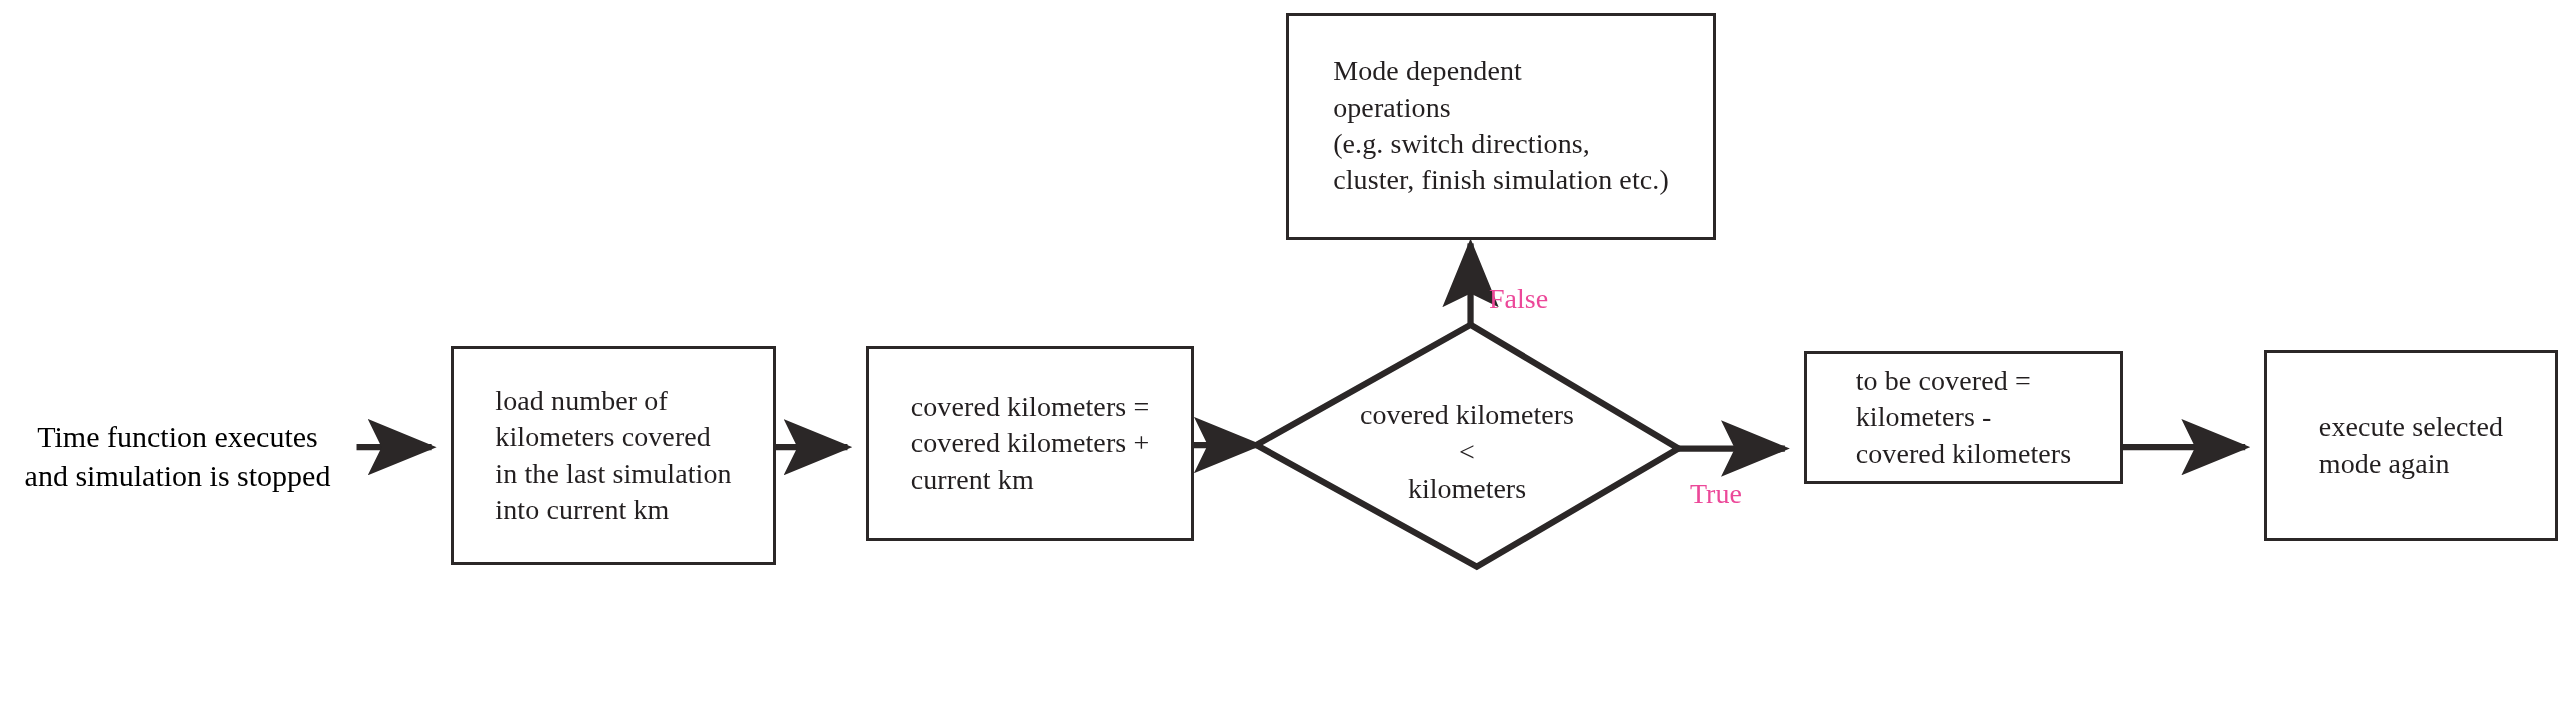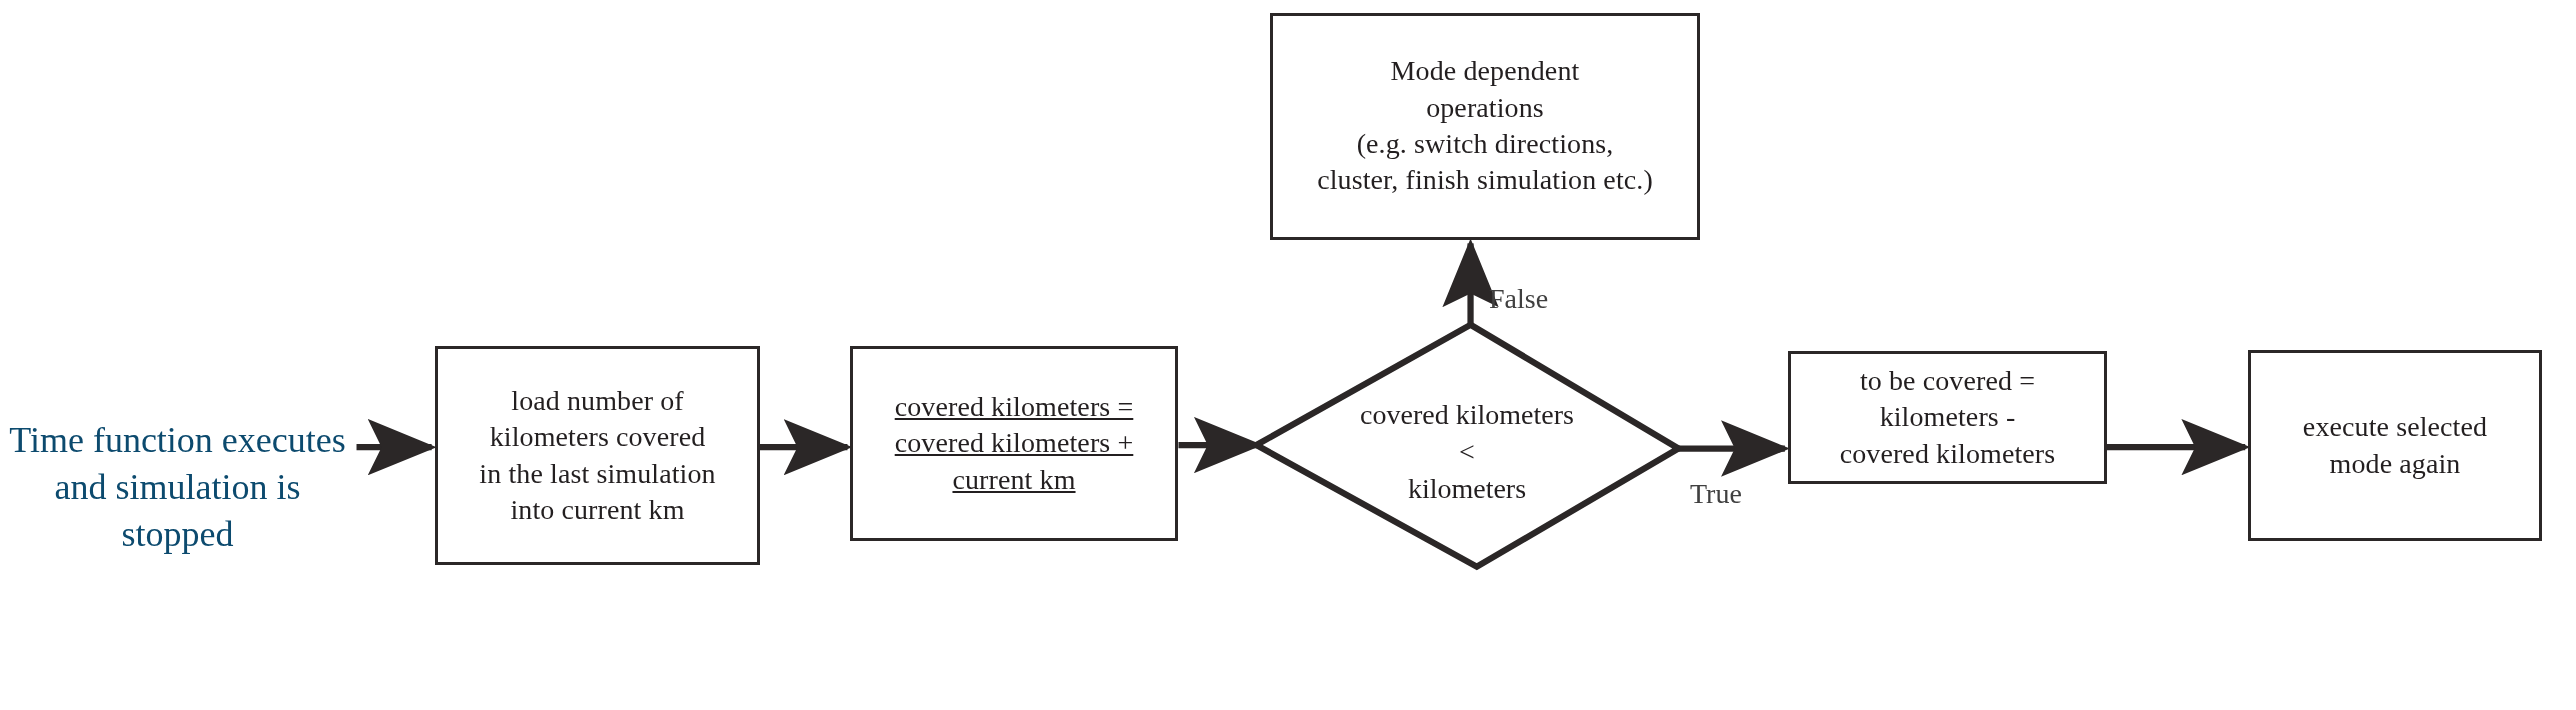--- a/index.html
+++ b/index.html
@@ -20,43 +20,43 @@
     left: 0; top: 0;
     width: 2576px;
     height: 710px;
   }
   .node {
     position: absolute;
     box-sizing: border-box;
     display: flex;
     align-items: center;
     justify-content: center;
-    text-align: center;
     color: #231f20;
+    margin-left: 16px;
   }
   .box {
     border: 3.5px solid #2b2727;
     background: #ffffff;
   }
   .box .txt {
     font-size: 28px;
     line-height: 1.30;
     letter-spacing: 0.1px;
   }
   .freetext {
     position: absolute;
-    color: #0c4a6e;
-    font-size: 36px;
+    color: #000000;
+    font-size: 30px;
     line-height: 1.30;
     text-align: center;
     white-space: pre-line;
   }
   .edge-label {
     position: absolute;
-    color: #404040;
+    color: #ec4899;
     font-size: 28px;
     line-height: 1.2;
     white-space: nowrap;
     text-align: right;
   }
   .diamond-label {
     position: absolute;
     color: #231f20;
     font-size: 28px;
     line-height: 1.32;
@@ -95,21 +95,21 @@
 and simulation is stopped</div>
 
   <div class="node box" style="left:435px; top:346px; width:325px; height:219px;">
     <div class="txt" style="white-space:pre-line;">load number of
 kilometers covered
 in the last simulation
 into current km</div>
   </div>
 
   <div class="node box" style="left:850px; top:346px; width:328px; height:195px;">
-    <div class="txt" style="white-space:pre-line;text-decoration:underline;">covered kilometers =
+    <div class="txt" style="white-space:pre-line;">covered kilometers =
 covered kilometers +
 current km</div>
   </div>
 
   <div class="diamond-label" style="left:1279px; top:397px; width:376px;">covered kilometers
 &lt;
 kilometers</div>
 
   <div class="node box" style="left:1270px; top:12.5px; width:430px; height:227px;">
     <div class="txt" style="white-space:pre-line;">Mode dependent

